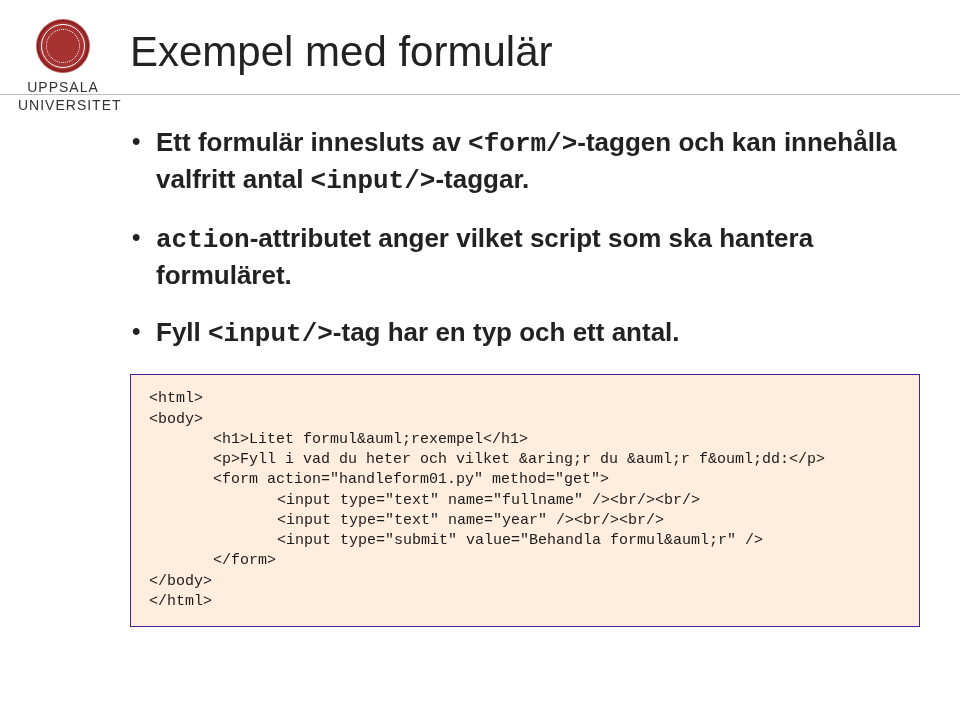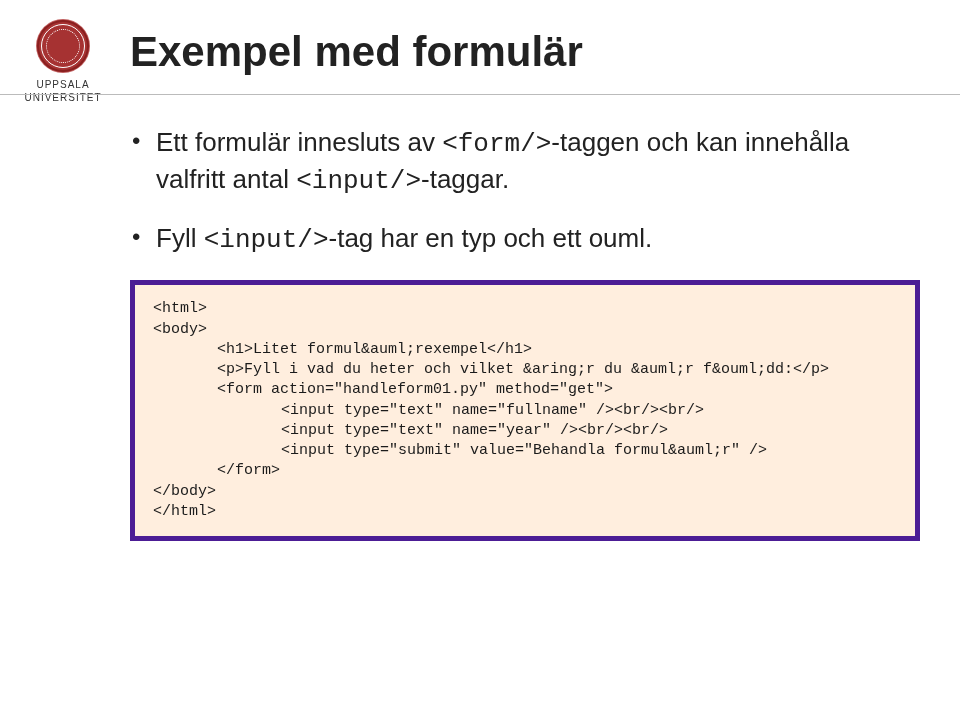--- a/index.html
+++ b/index.html
@@ -35,47 +35,48 @@
   }
   .logo-seal::before {
     top: 4px; left: 4px; right: 4px; bottom: 4px;
     border: 1px solid #fff;
   }
   .logo-seal::after {
     top: 9px; left: 9px; right: 9px; bottom: 9px;
     border: 1px dotted #fff;
   }
   .logo-text {
-    font-size: 10px;
+    font-size: 14px;
     letter-spacing: 1px;
     color: #333;
     line-height: 1.3;
     font-weight: 400;
   }
   .slide {
     position: absolute;
     left: 130px;
     top: 28px;
     right: 40px;
   }
   .title {
     font-size: 42px;
-    font-weight: 700;
+    font-weight: 400;
     color: #222;
     margin-bottom: 18px;
   }
   .divider {
     border: none;
     border-top: 1px solid #bbb;
     margin: 0 -40px 30px -130px;
     width: 980px;
   }
   ul.bullets {
     list-style: none;
     padding-left: 0;
+    font-weight: bold;
   }
   ul.bullets > li {
     font-size: 26px;
     color: #222;
     line-height: 1.35;
     margin-bottom: 22px;
     padding-left: 26px;
     position: relative;
   }
   ul.bullets > li::before {
@@ -83,21 +84,21 @@
     position: absolute;
     left: 2px;
     top: 0;
     font-size: 24px;
   }
   .mono {
     font-family: "Courier New", Courier, monospace;
   }
   .codebox {
     background: #ffeede;
-    border: 5px solid #4c1d95;
+    border: 1px solid #4c1d95;
     padding: 14px 18px;
     font-family: "Courier New", Courier, monospace;
     font-size: 15px;
     line-height: 1.35;
     color: #1b1b1b;
     white-space: pre;
     margin-top: 10px;
     width: 790px;
   }
   .indent1 { padding-left: 64px; display:block; }
@@ -114,21 +115,24 @@
 
 <div class="slide">
   <h1 class="title">Exempel med formulär</h1>
   <hr class="divider">
 
   <ul class="bullets">
     <li>
       <span>Ett formulär innesluts av </span><span class="mono">&lt;form/&gt;</span><span>-taggen och kan innehålla valfritt antal </span><span class="mono">&lt;input/&gt;</span><span>-taggar.</span>
     </li>
     <li>
-      <span>Fyll </span><span class="mono">&lt;input/&gt;</span><span>-tag har en typ och ett ouml.</span>
+      <span class="mono">action</span><span>-attributet anger vilket script som ska hantera formuläret.</span>
+    </li>
+    <li>
+      <span>Fyll </span><span class="mono">&lt;input/&gt;</span><span>-tag har en typ och ett antal.</span>
     </li>
   </ul>
 
   <div class="codebox"><span>&lt;html&gt;</span>
 <span>&lt;body&gt;</span>
 <span class="indent1">&lt;h1&gt;Litet formul&amp;auml;rexempel&lt;/h1&gt;</span><span class="indent1">&lt;p&gt;Fyll i vad du heter och vilket &amp;aring;r du &amp;auml;r f&amp;ouml;dd:&lt;/p&gt;</span><span class="indent1">&lt;form action="handleform01.py" method="get"&gt;</span><span class="indent2">&lt;input type="text" name="fullname" /&gt;&lt;br/&gt;&lt;br/&gt;</span><span class="indent2">&lt;input type="text" name="year" /&gt;&lt;br/&gt;&lt;br/&gt;</span><span class="indent2">&lt;input type="submit" value="Behandla formul&amp;auml;r" /&gt;</span><span class="indent1">&lt;/form&gt;</span><span>&lt;/body&gt;</span>
 <span>&lt;/html&gt;</span></div>
 </div>
 
 </body></html>

